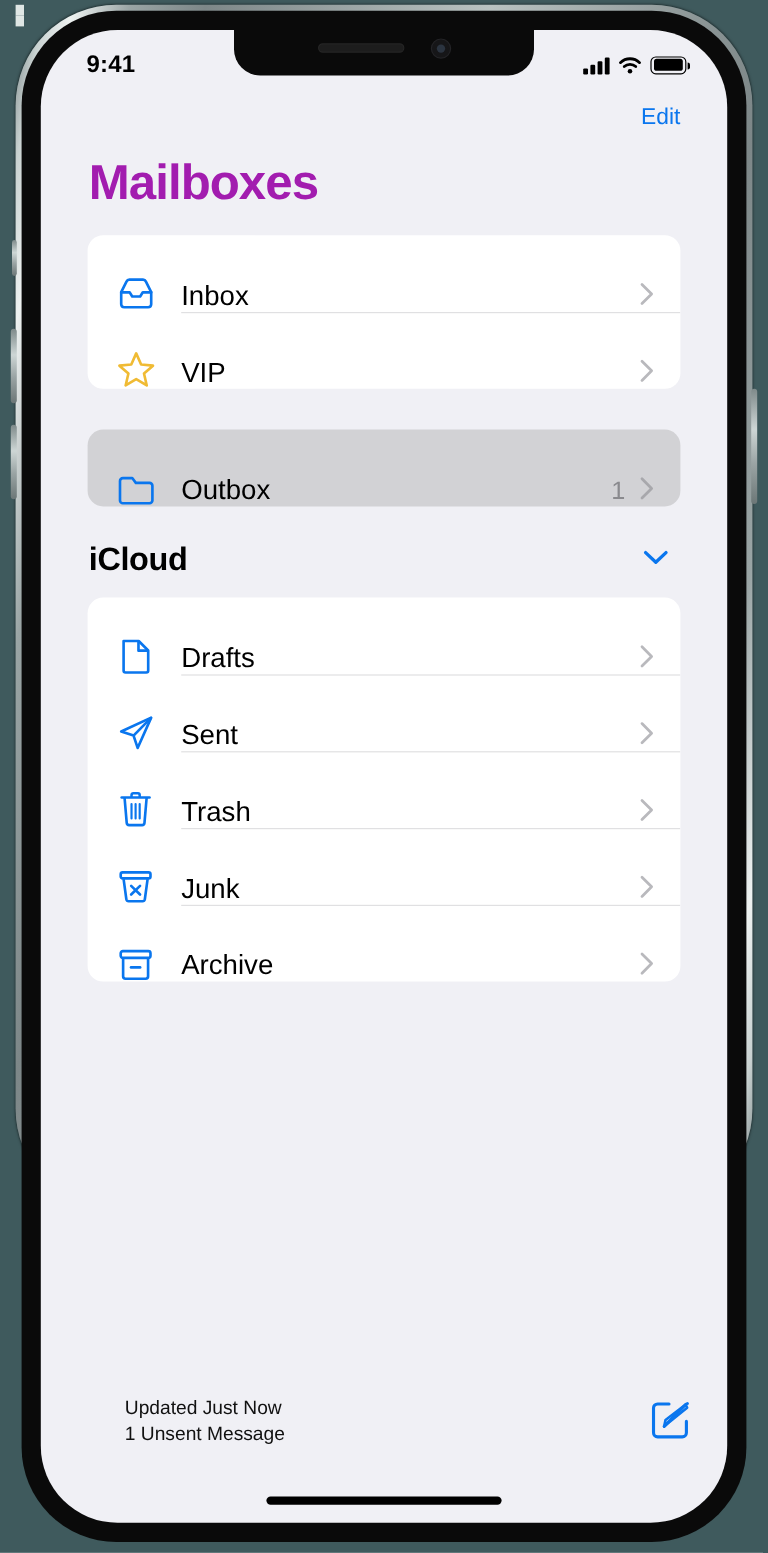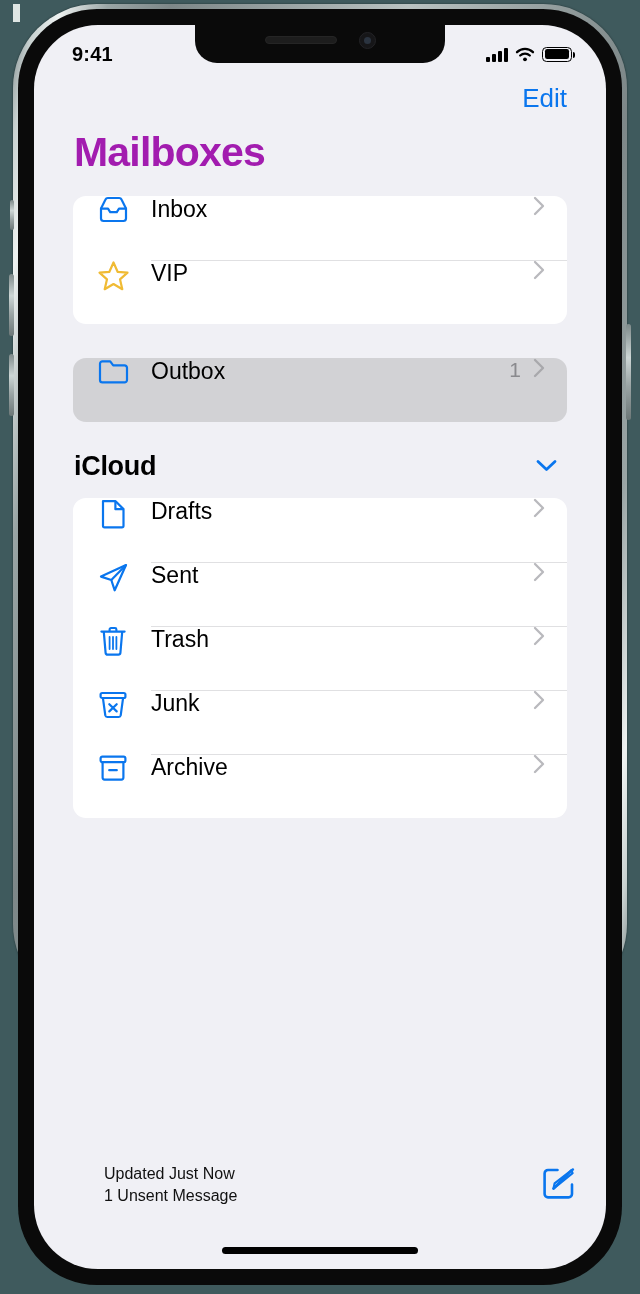--- a/index.html
+++ b/index.html
@@ -155,21 +155,21 @@
   }
 
   #nav-bar {
     height: 46px;
     display: flex;
     align-items: center;
     justify-content: flex-end;
     padding-right: 21px;
   }
   #edit-button {
-    font-size: 26px;
+    font-size: 19px;
     color: #0a76ee;
     cursor: pointer;
   }
 
   #page-title {
     font-size: 41px;
     font-weight: bold;
     color: #a21caf;
     letter-spacing: -0.8px;
     padding: 8px 0 20px 22px;
@@ -181,21 +181,21 @@
     border-radius: 13px;
     margin: 0 21px;
     overflow: hidden;
   }
   .card.pressed {
     background: #d2d2d5;
   }
 
   .row {
     display: flex;
-    align-items: flex-start;
+    align-items: flex-end;
     height: 64px;
     padding-left: 18px;
     position: relative;
     cursor: pointer;
   }
   .row + .row::before {
     content: "";
     position: absolute;
     left: 78px; right: 0; top: 0;
     height: 1px;

